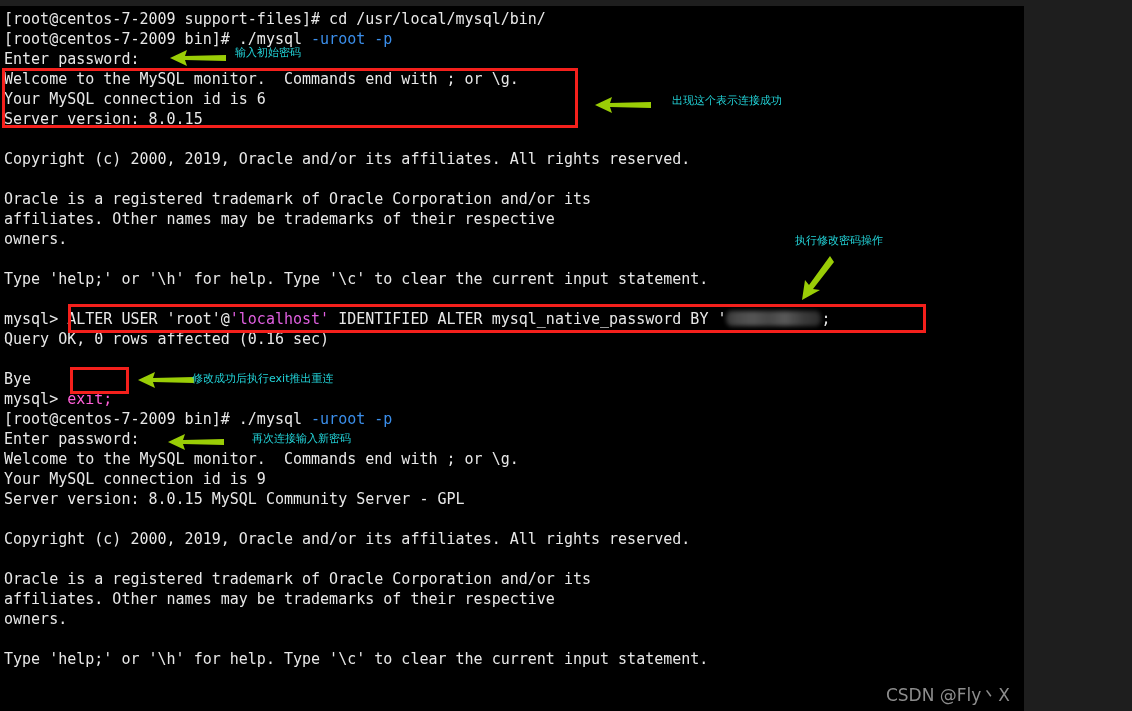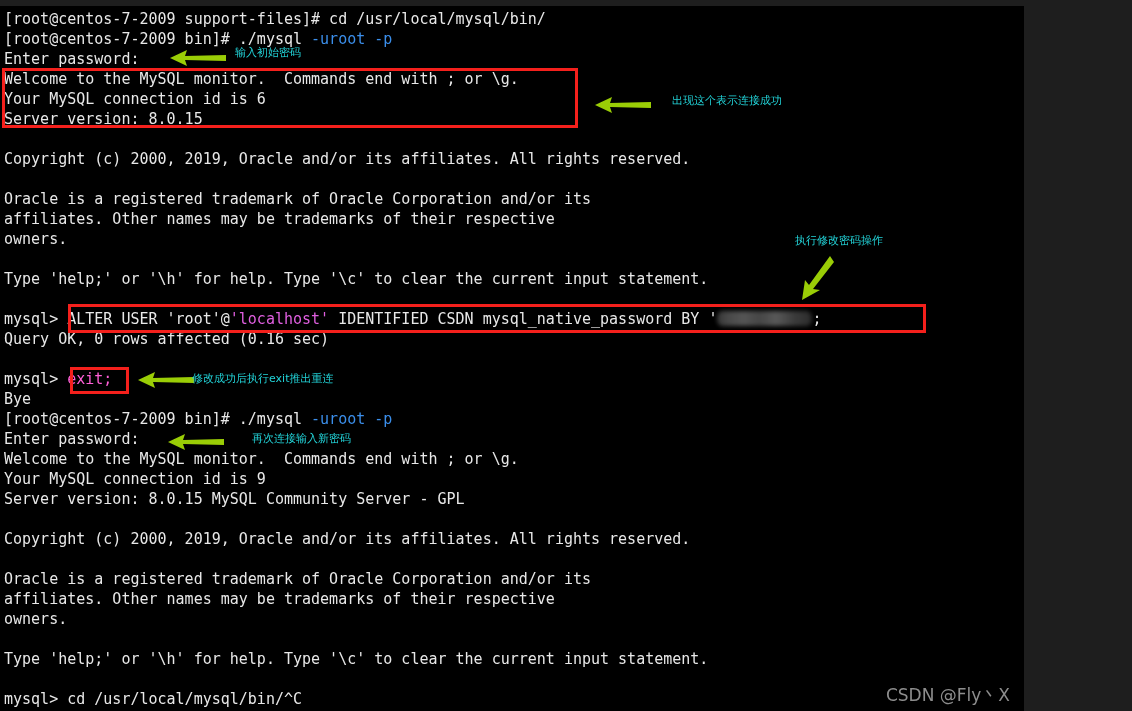--- a/index.html
+++ b/index.html
@@ -127,40 +127,39 @@
       <div class="line"><span class="c-white">Server version: 8.0.15</span></div>
       <div class="blank"></div>
       <div class="line"><span class="c-white">Copyright (c) 2000, 2019, Oracle and/or its affiliates. All rights reserved.</span></div>
       <div class="blank"></div>
       <div class="line"><span class="c-white">Oracle is a registered trademark of Oracle Corporation and/or its</span></div>
       <div class="line"><span class="c-white">affiliates. Other names may be trademarks of their respective</span></div>
       <div class="line"><span class="c-white">owners.</span></div>
       <div class="blank"></div>
       <div class="line"><span class="c-white">Type 'help;' or '\h' for help. Type '\c' to clear the current input statement.</span></div>
       <div class="blank"></div>
-      <div class="line"><span class="c-white">mysql&gt; </span><span class="c-white">ALTER USER 'root'@</span><span class="c-magenta">'localhost'</span><span class="c-white"> IDENTIFIED CSDN mysql_native_password BY '</span><span class="redact"></span><span class="c-white">;</span></div>
+      <div class="line"><span class="c-white">mysql&gt; </span><span class="c-white">ALTER USER 'root'@</span><span class="c-magenta">'localhost'</span><span class="c-white"> IDENTIFIED ALTER mysql_native_password BY '</span><span class="redact"></span><span class="c-white">;</span></div>
       <div class="line"><span class="c-white">Query OK, 0 rows affected (0.16 sec)</span></div>
       <div class="blank"></div>
+      <div class="line"><span class="c-white">Bye</span></div>
       <div class="line"><span class="c-white">mysql&gt; </span><span class="c-pink">exit;</span></div>
-      <div class="line"><span class="c-white">Bye</span></div>
       <div class="line"><span class="c-white">[root@centos-7-2009 bin]# ./mysql </span><span class="c-blue">-uroot -p</span></div>
       <div class="line"><span class="c-white">Enter password: </span></div>
       <div class="line"><span class="c-white">Welcome to the MySQL monitor.  Commands end with ; or \g.</span></div>
       <div class="line"><span class="c-white">Your MySQL connection id is 9</span></div>
       <div class="line"><span class="c-white">Server version: 8.0.15 MySQL Community Server - GPL</span></div>
       <div class="blank"></div>
       <div class="line"><span class="c-white">Copyright (c) 2000, 2019, Oracle and/or its affiliates. All rights reserved.</span></div>
       <div class="blank"></div>
       <div class="line"><span class="c-white">Oracle is a registered trademark of Oracle Corporation and/or its</span></div>
       <div class="line"><span class="c-white">affiliates. Other names may be trademarks of their respective</span></div>
       <div class="line"><span class="c-white">owners.</span></div>
       <div class="blank"></div>
       <div class="line"><span class="c-white">Type 'help;' or '\h' for help. Type '\c' to clear the current input statement.</span></div>
       <div class="blank"></div>
-      <div class="line"><span class="c-white">mysql&gt; cd /usr/local/mysql/bin/^C</span></div>
     </div>
 
   <div class="redbox" id="redbox-welcome"></div>
   <div class="redbox" id="redbox-alter"></div>
   <div class="redbox" id="redbox-exit"></div>
 
   <svg class="arrow-left" id="annot1-arrow" viewBox="0 0 56 18">
     <path d="M0 9 L17 1 L15 7 L56 6 L56 12 L15 11 L17 17 Z" fill="#9acd06"></path>
   </svg>
   <div class="annot-label" id="annot1-text">输入初始密码</div>

